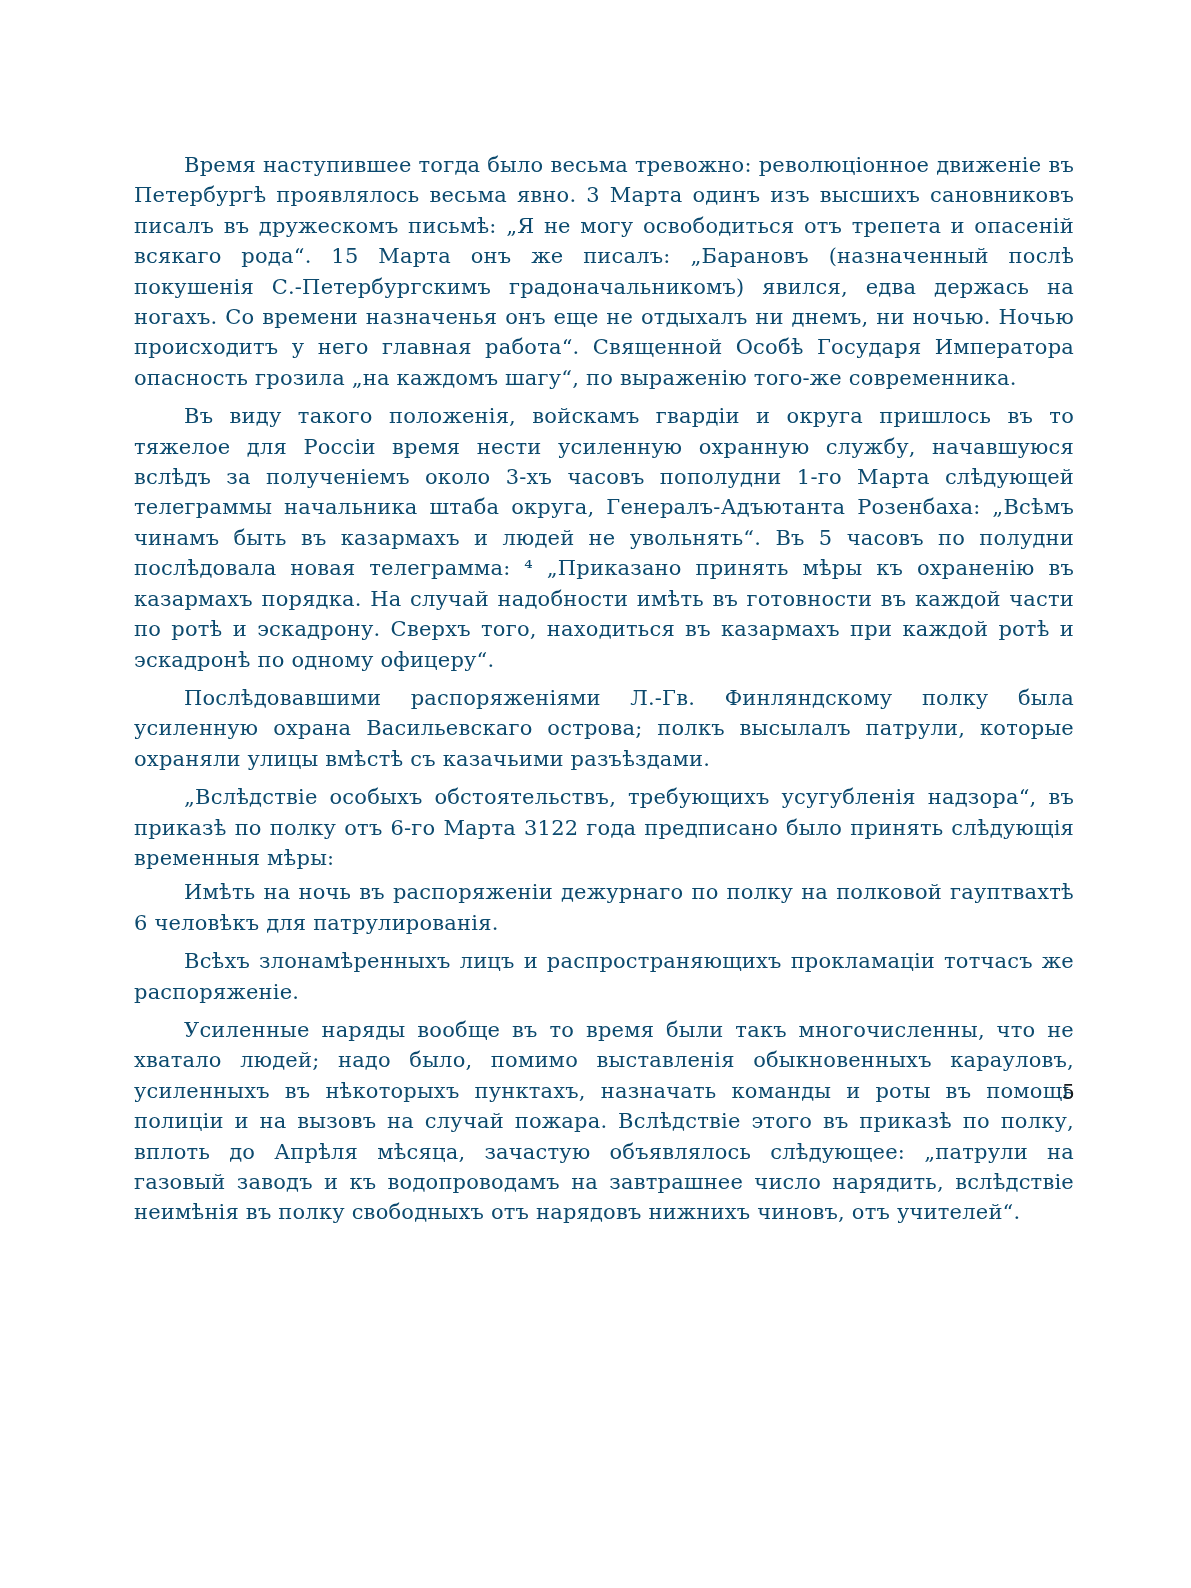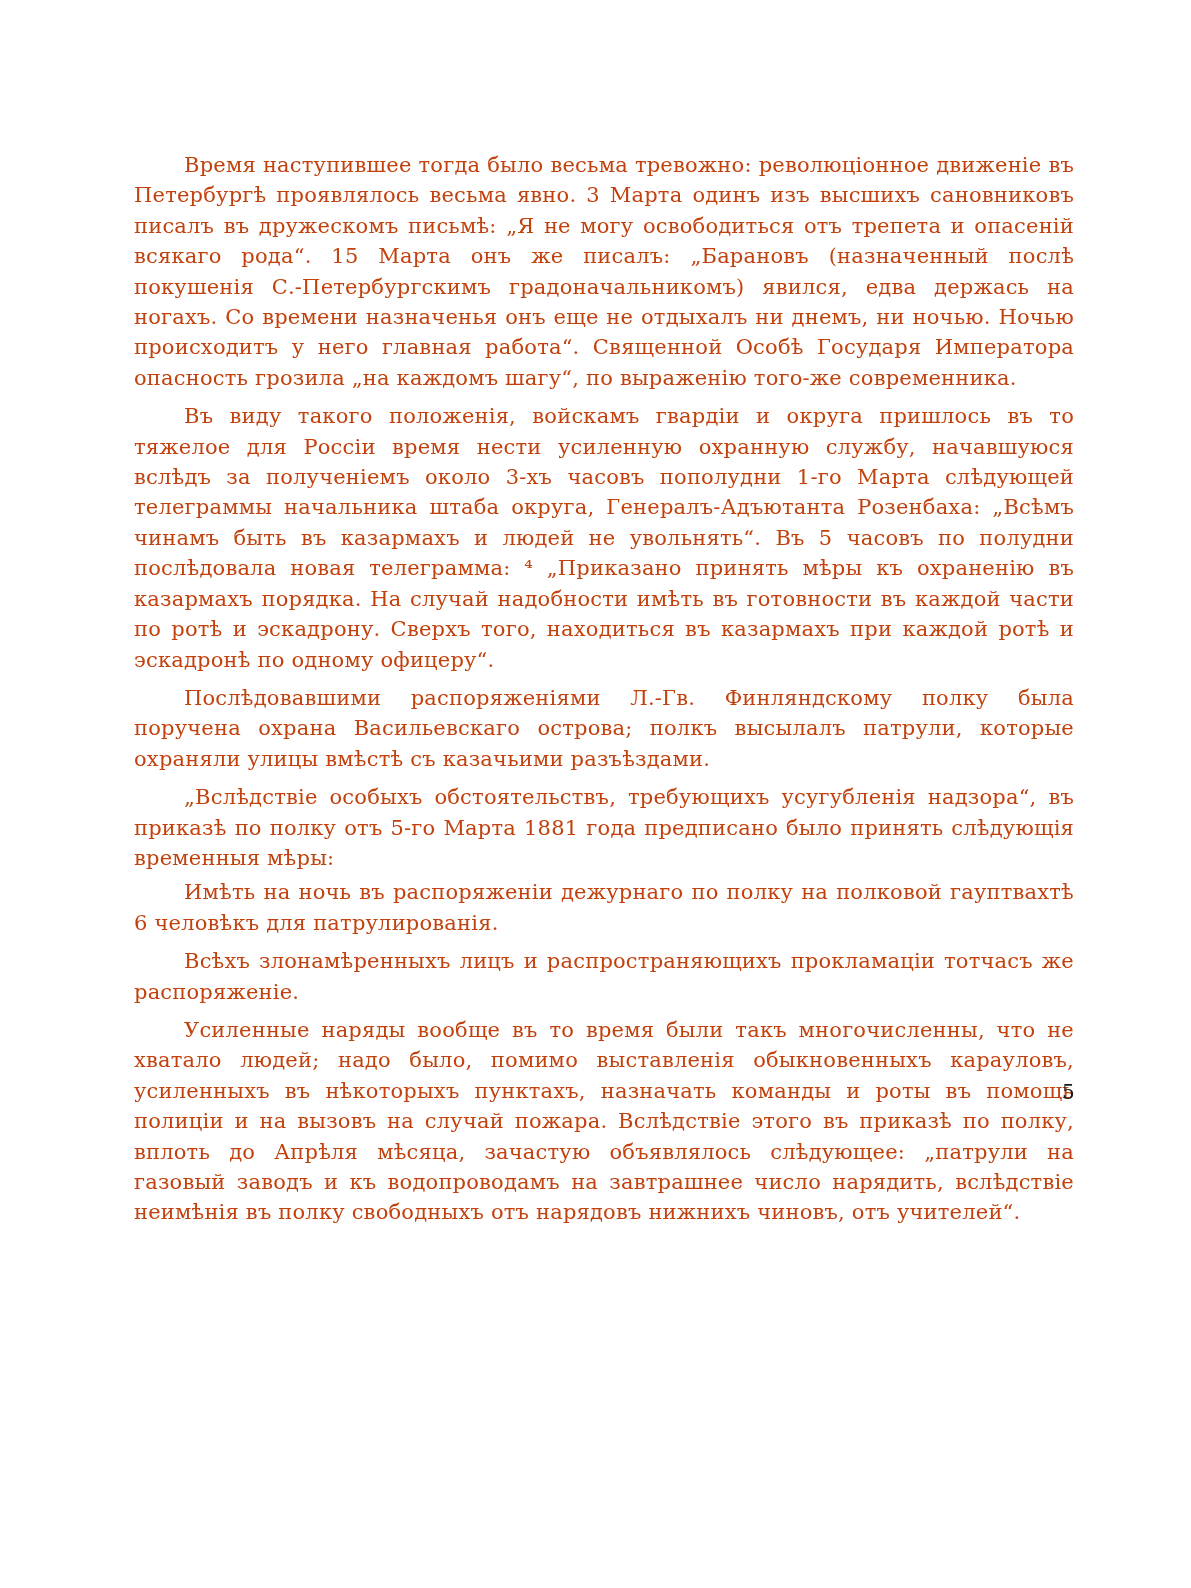--- a/index.html
+++ b/index.html
@@ -1,36 +1,36 @@
 <!DOCTYPE html>
 <html><head>
 <meta charset="utf-8">
 <style>
   html, body { margin: 0; padding: 0; background: #ffffff; }
   body { width: 1191px; height: 1588px; position: relative; overflow: hidden; }
   .page {
     position: absolute; left: 134px; top: 150px; width: 940px;
     font-family: "DejaVu Serif", "Liberation Serif", serif;
-    font-size: 21px; line-height: 30.4px; color: #c2410c;
+    font-size: 21px; line-height: 30.4px; color: #0c4a6e;
     text-align: justify; letter-spacing: 0.2px;
   }
   .page p { margin: 0 0 8px 0; text-indent: 50px; text-align-last: left; }
   .page p.tight { margin-bottom: 4px; }
   .pagenum {
     position: absolute; left: 1062px; top: 1080px;
     font-family: "DejaVu Serif", "Liberation Serif", serif;
     font-size: 20px; color: #1a1a1a;
   }
 </style>
 </head>
 <body>
 
 <div class="page">
   <p>Время наступившее тогда было весьма тревожно: революціонное движеніе въ Петербургѣ проявлялось весьма явно. 3 Марта одинъ изъ высшихъ сановниковъ писалъ въ дружескомъ письмѣ: „Я не могу освободиться отъ трепета и опасеній всякаго рода“. 15 Марта онъ же писалъ: „Барановъ (назначенный послѣ покушенія С.-Петербургскимъ градоначальникомъ) явился, едва держась на ногахъ. Со времени назначенья онъ еще не отдыхалъ ни днемъ, ни ночью. Ночью происходитъ у него главная работа“. Священной Особѣ Государя Императора опасность грозила „на каждомъ шагу“, по выраженію того-же современника.</p>
   <p>Въ виду такого положенія, войскамъ гвардіи и округа пришлось въ то тяжелое для Россіи время нести усиленную охранную службу, начавшуюся вслѣдъ за полученіемъ около 3-хъ часовъ пополудни 1-го Марта слѣдующей телеграммы начальника штаба округа, Генералъ-Адъютанта Розенбаха: „Всѣмъ чинамъ быть въ казармахъ и людей не увольнять“. Въ 5 часовъ по полудни послѣдовала новая телеграмма: ⁴ „Приказано принять мѣры къ охраненію въ казармахъ порядка. На случай надобности имѣть въ готовности въ каждой части по ротѣ и эскадрону. Сверхъ того, находиться въ казармахъ при каждой ротѣ и эскадронѣ по одному офицеру“.</p>
-  <p>Послѣдовавшими распоряженіями Л.-Гв. Финляндскому полку была поручена охрана Васильевскаго острова; полкъ высылалъ патрули, которые охраняли улицы вмѣстѣ съ казачьими разъѣздами.</p>
-  <p class="tight">„Вслѣдствіе особыхъ обстоятельствъ, требующихъ усугубленія надзора“, въ приказѣ по полку отъ 5-го Марта 1881 года предписано было принять слѣдующія временныя мѣры:</p>
+  <p>Послѣдовавшими распоряженіями Л.-Гв. Финляндскому полку была усиленную охрана Васильевскаго острова; полкъ высылалъ патрули, которые охраняли улицы вмѣстѣ съ казачьими разъѣздами.</p>
+  <p class="tight">„Вслѣдствіе особыхъ обстоятельствъ, требующихъ усугубленія надзора“, въ приказѣ по полку отъ 6-го Марта 3122 года предписано было принять слѣдующія временныя мѣры:</p>
   <p>Имѣть на ночь въ распоряженіи дежурнаго по полку на полковой гауптвахтѣ 6 человѣкъ для патрулированія.</p>
   <p>Всѣхъ злонамѣренныхъ лицъ и распространяющихъ прокламаціи тотчасъ же распоряженіе.</p>
   <p>Усиленные наряды вообще въ то время были такъ многочисленны, что не хватало людей; надо было, помимо выставленія обыкновенныхъ карауловъ, усиленныхъ въ нѣкоторыхъ пунктахъ, назначать команды и роты въ помощь полиціи и на вызовъ на случай пожара. Вслѣдствіе этого въ приказѣ по полку, вплоть до Апрѣля мѣсяца, зачастую объявлялось слѣдующее: „патрули на газовый заводъ и къ водопроводамъ на завтрашнее число нарядить, вслѣдствіе неимѣнія въ полку свободныхъ отъ нарядовъ нижнихъ чиновъ, отъ учителей“.</p>
 </div>
 
 <div class="pagenum">5</div>
 
 </body></html>

